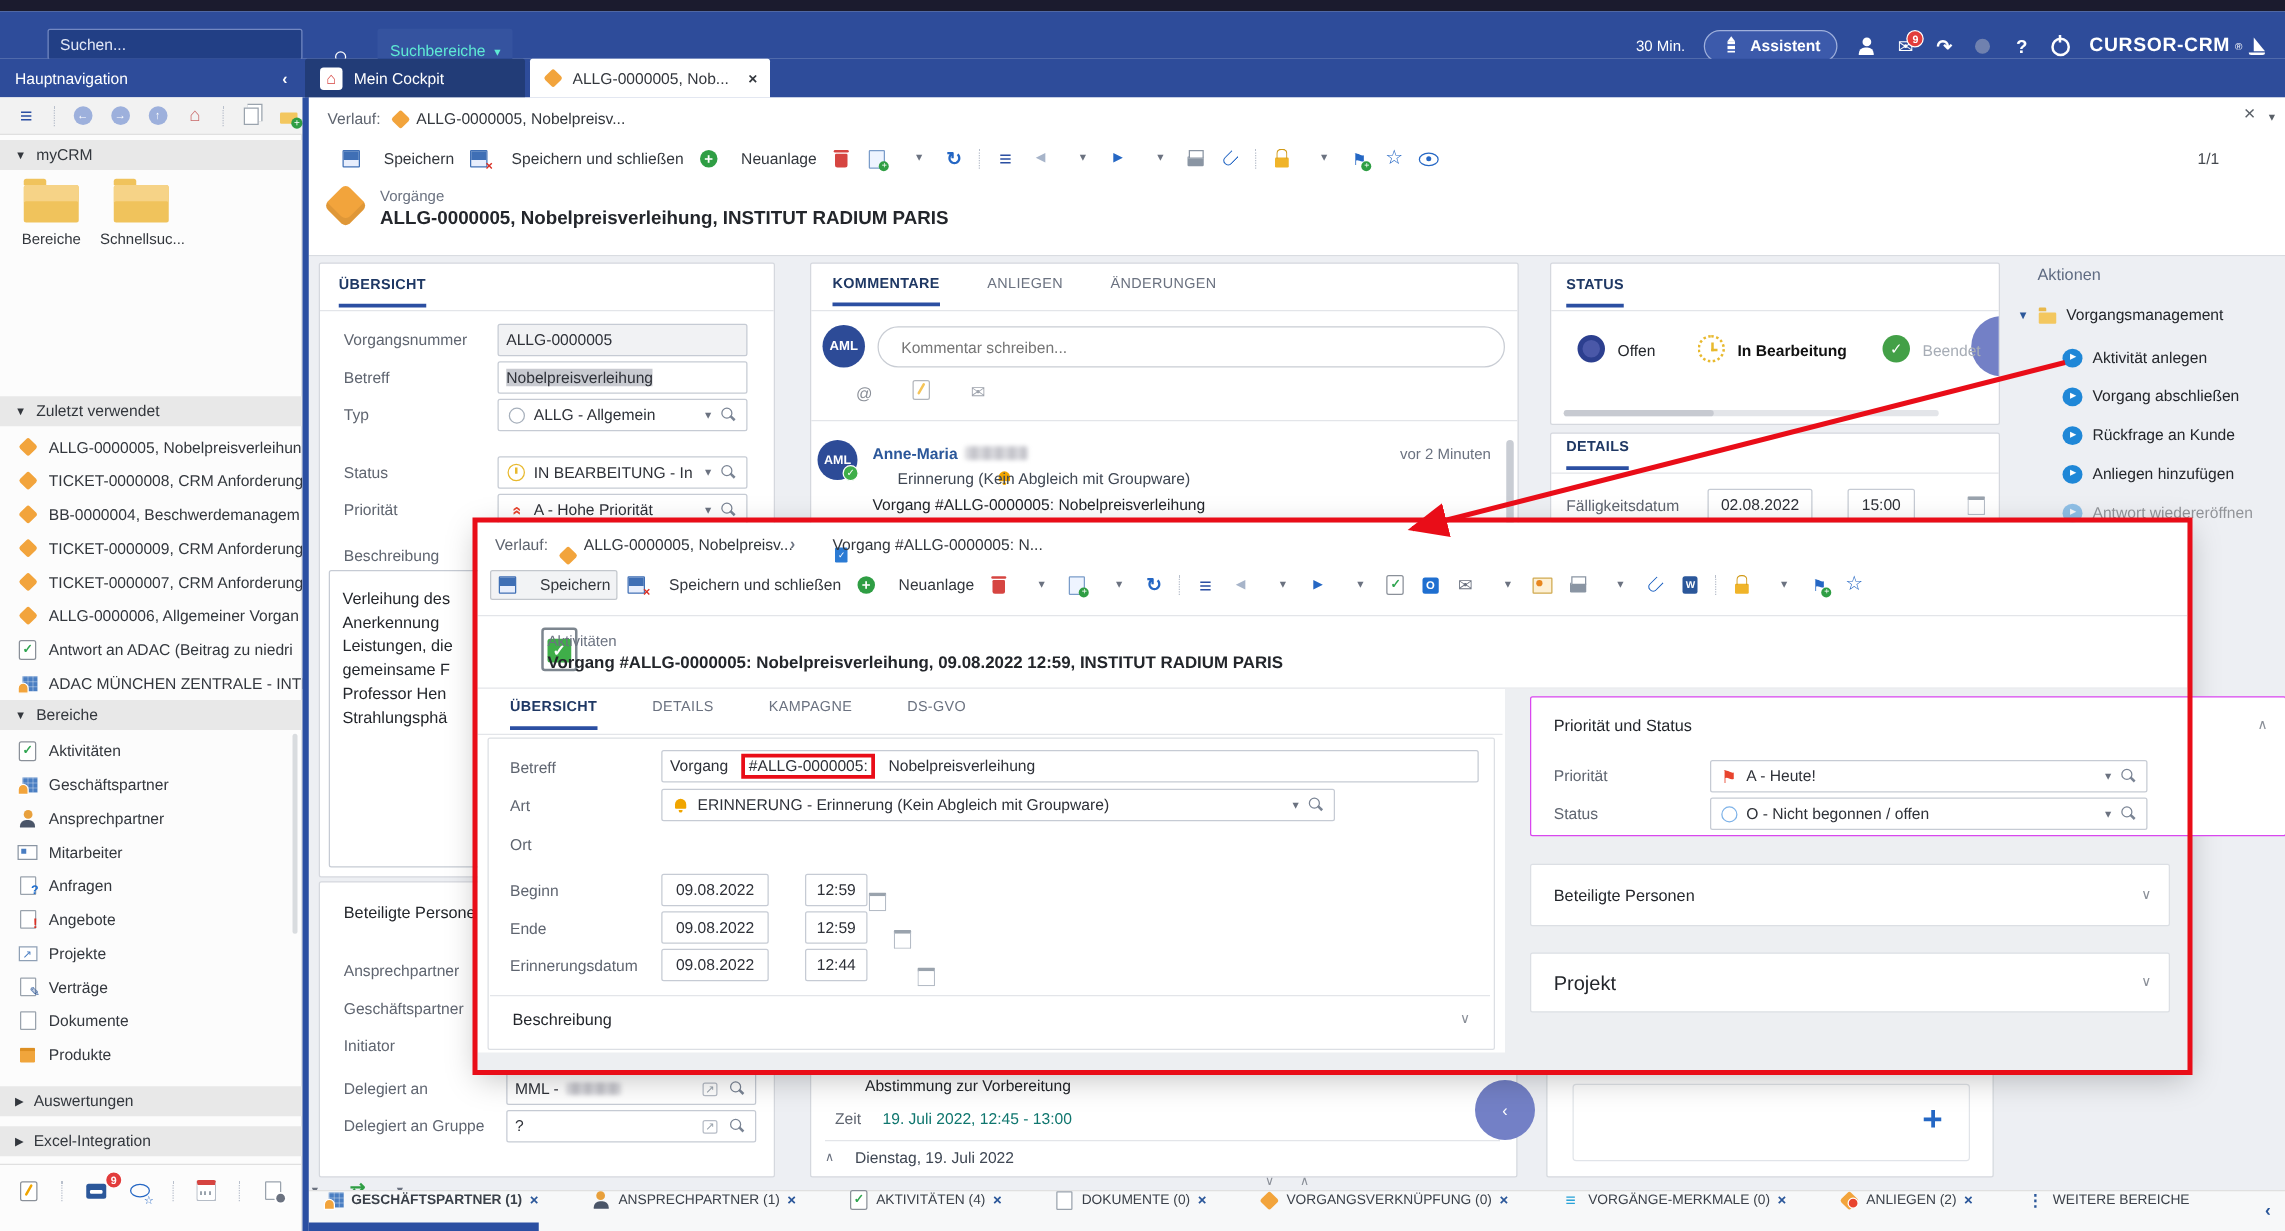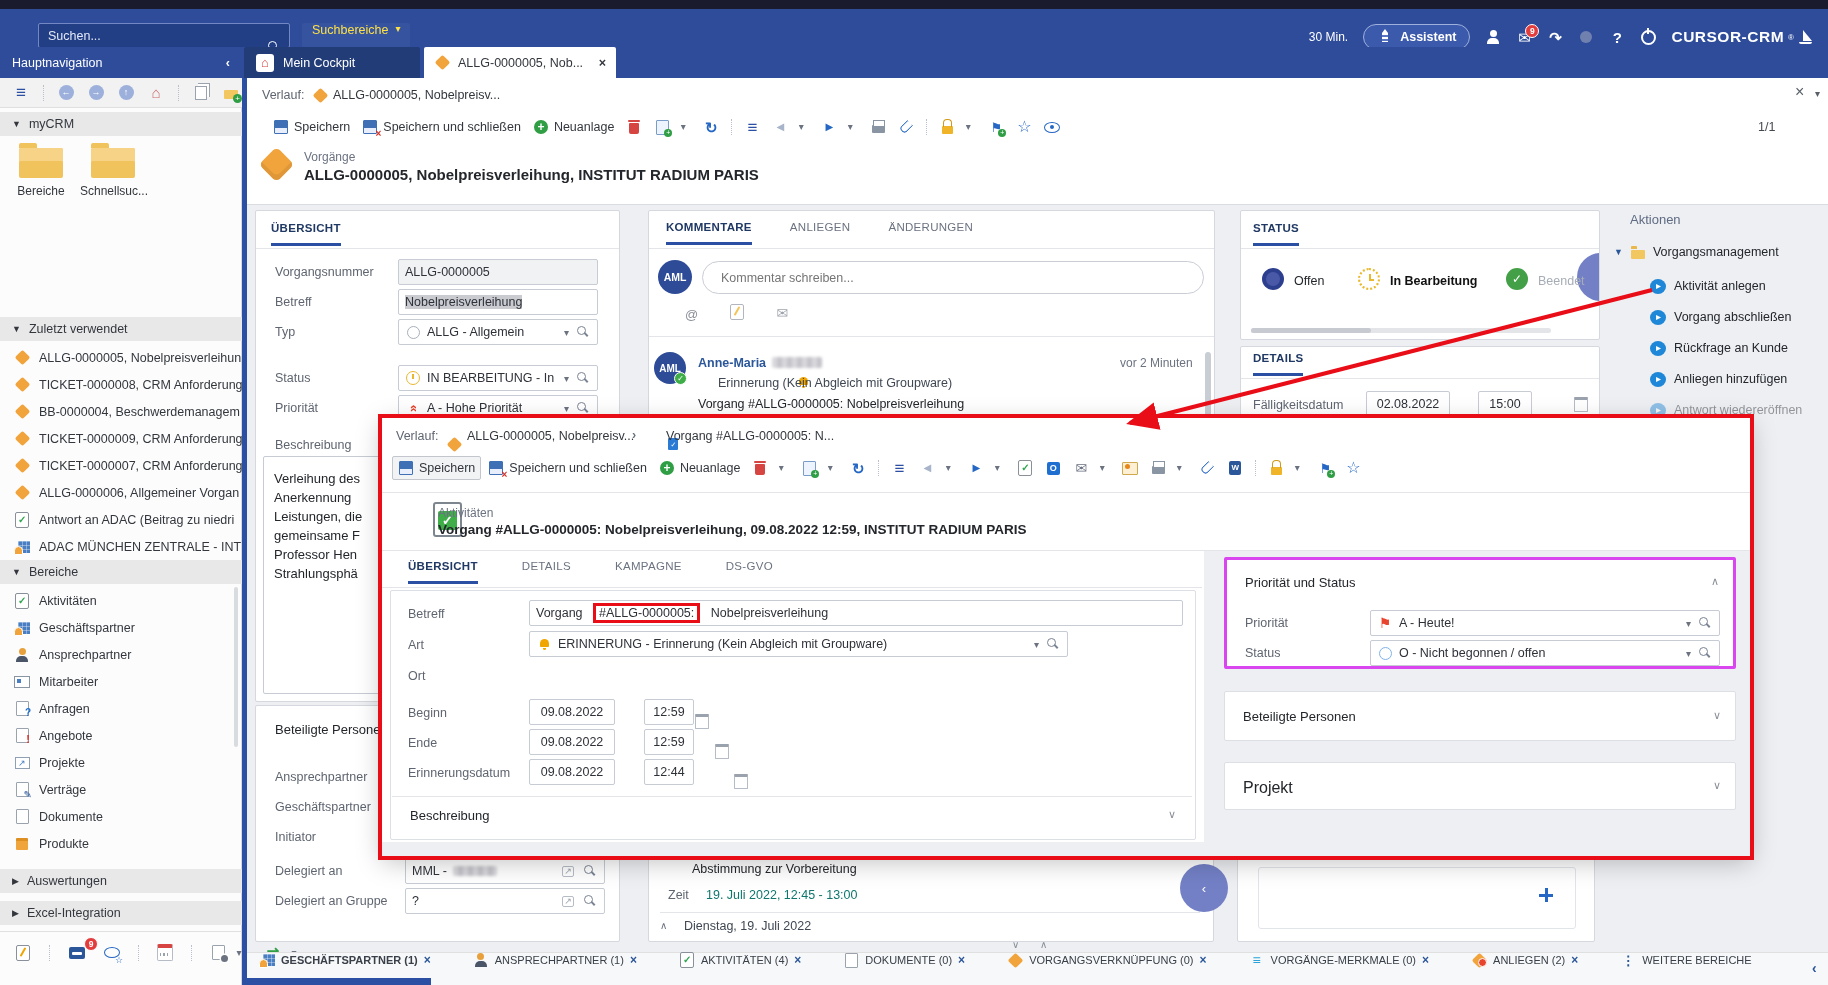--- a/index.html
+++ b/index.html
@@ -119,23 +119,23 @@
 .ic-clipgreen-lg{width:30px;height:34px}
 .ic-clipgreen-lg::before{content:"";width:25px;height:31px;border:2.5px solid #7d868f;border-radius:3px;background:#fff}
 .ic-clipgreen-lg::after{content:"✓";position:absolute;color:#fff;background:#3fae49;font-size:13px;font-weight:700;left:5px;top:9px;width:19px;height:19px;display:flex;align-items:center;justify-content:center;border-radius:2px}
 .bigdiamond{width:25px;height:25px;background:#f2a43c;border-radius:5px;transform:rotate(45deg);box-shadow:inset -4px -4px 0 rgba(0,0,0,.08)}
 .bigfolder{width:44px;height:30px;background:#f0c35c;border-radius:2px;position:relative;box-shadow:inset 0 13px 0 #f6d387}
 .bigfolder::before{content:"";position:absolute;top:-5px;left:0;width:18px;height:5px;background:#f0c35c;border-radius:2px 2px 0 0}
 
 .topstrip{left:0;top:0;width:1828px;height:9px;background:#1b1b2e}
 .topbar{left:0;top:9px;width:1828px;height:38px;background:#2e4c9a;display:flex;align-items:center}
 .tabrow{left:0;top:47px;width:1828px;height:31px;background:#2e4c9a}
-.searchbox{position:absolute;left:38px;top:14px;width:252px;height:25px;background:#223f85;border:1px solid #7388c2;border-radius:2px;color:#fff;font-size:12.5px;padding:0 28px 0 9px;font-family:"Liberation Sans",sans-serif}
+.searchbox{position:absolute;left:38px;top:14px;width:204px;height:25px;background:#223f85;border:1px solid #7388c2;border-radius:2px;color:#fff;font-size:12.5px;padding:0 28px 0 9px;font-family:"Liberation Sans",sans-serif}
 .searchbox::placeholder{color:#e3e8f7}
-.tb-btn{display:inline-flex;align-items:center;gap:5px;padding:3px 5px;color:#33373d;font-size:12.5px;white-space:nowrap;position:relative}
+.tb-btn{display:inline-flex;align-items:center;gap:18px;padding:3px 5px;color:#33373d;font-size:12.5px;white-space:nowrap;position:relative}
 .tb-btn.boxed{border:1px solid #c3c7cd;background:#f2f3f5;border-radius:2px}
 .tb-sep{width:1px;height:16px;border-left:1px dotted #b9c0cc;margin:0 5px}
 .badge{position:absolute;top:-5px;right:-7px;background:#e23c3c;color:#fff;border-radius:7px;min-width:14px;height:14px;font-size:8.5px;font-weight:700;display:flex;align-items:center;justify-content:center;border:1px solid #fff;padding:0 2px}
 .sechdr{position:absolute;left:0;width:242px;height:24px;background:#e8e8e8;display:flex;align-items:center;gap:8px;padding-left:12px;color:#33373d}
 .sechdr .car{font-size:9px;color:#33373d}
 .sd-item{height:27px;display:flex;align-items:center;gap:9px;padding-left:14px;white-space:nowrap;overflow:hidden;color:#33373d}
 .card{position:absolute;background:#fff;border:1px solid #d5d8de;border-radius:2px}
 .ptab{font-size:11.5px;letter-spacing:.3px;color:#6b7280;padding-bottom:9px}
 .ptab.active{color:#1f3864;font-weight:700;border-bottom:3px solid #2b4fa2}
 .lab{color:#5f6570}
@@ -159,21 +159,21 @@
 </head>
 <body>
 
 
 
 
 <div class="abs topstrip"></div>
 <div class="abs topbar">
   <input class="searchbox" placeholder="Suchen..." style="">
   <span class="ic ic-search abs" style="left:266px;top:19px;color:#fff"></span>
-  <div class="abs" style="left:302px;top:14px;height:25px;display:flex;align-items:flex-start;gap:7px;color:#fde047;padding:0 10px;background:#35539f;border-radius:2px">
+  <div class="abs" style="left:302px;top:14px;height:25px;display:flex;align-items:flex-end;gap:7px;color:#5eead4;padding:0 10px;background:#35539f;border-radius:2px">
     <span>Suchbereiche</span>
     <span style="font-size:10px">▾</span>
   </div>
   <div class="abs" style="right:14px;top:9px;height:38px;display:flex;align-items:center;gap:15px;color:#fff">
     <span style="font-size:12px">30 Min.</span>
     <span style="display:inline-flex;align-items:center;gap:7px;padding:4px 13px;border:1.5px solid #9fb0dc;border-radius:14px;background:#3c5aab;font-weight:700">
       <span class="ic ic-lighthouse"></span>
       <span>Assistent</span>
     </span>
     <span class="ic ic-person-w"></span>
@@ -781,21 +781,21 @@
     </div>
   <span class="ic ic-cal-s abs" style="left:240px;top:346px"></span>
   <div class="inputbox" style="left:262px;top:341px;width:50px;justify-content:center">
       <span>12:44</span>
     </div>
   <div class="hline" style="left:10px;top:378px;width:800px"></div>
   <span class="abs" style="left:28px;top:390px;font-size:13px;color:#23262b">Beschreibung</span>
   <span class="abs" style="left:786px;top:390px;color:#8a8f98;font-size:11px">∨</span>
 
   
-  <div class="abs" style="left:842px;top:139px;width:512px;height:112px;background:#fff;border:3px solid #d946ef;border-radius:2px">
+  <div class="abs" style="left:842px;top:139px;width:605px;height:112px;background:#fff;border:1px solid #d946ef;border-radius:2px">
     <span class="abs" style="left:18px;top:15px;font-size:13px;color:#23262b">Priorität und Status</span>
     <span class="abs" style="right:14px;top:15px;color:#8a8f98;font-size:11px">∧</span>
     <span class="abs lab" style="left:18px;top:56px">Priorität</span>
     <div class="inputbox" style="left:143px;top:50px;width:350px">
       <span class="ic ic-flag"></span>
       <span class="grow">A - Heute!</span>
       <span class="combo-car">▾</span>
       <span class="ic ic-search" style="color:#7a8494"></span>
     </div>
     <span class="abs lab" style="left:18px;top:86px">Status</span>

